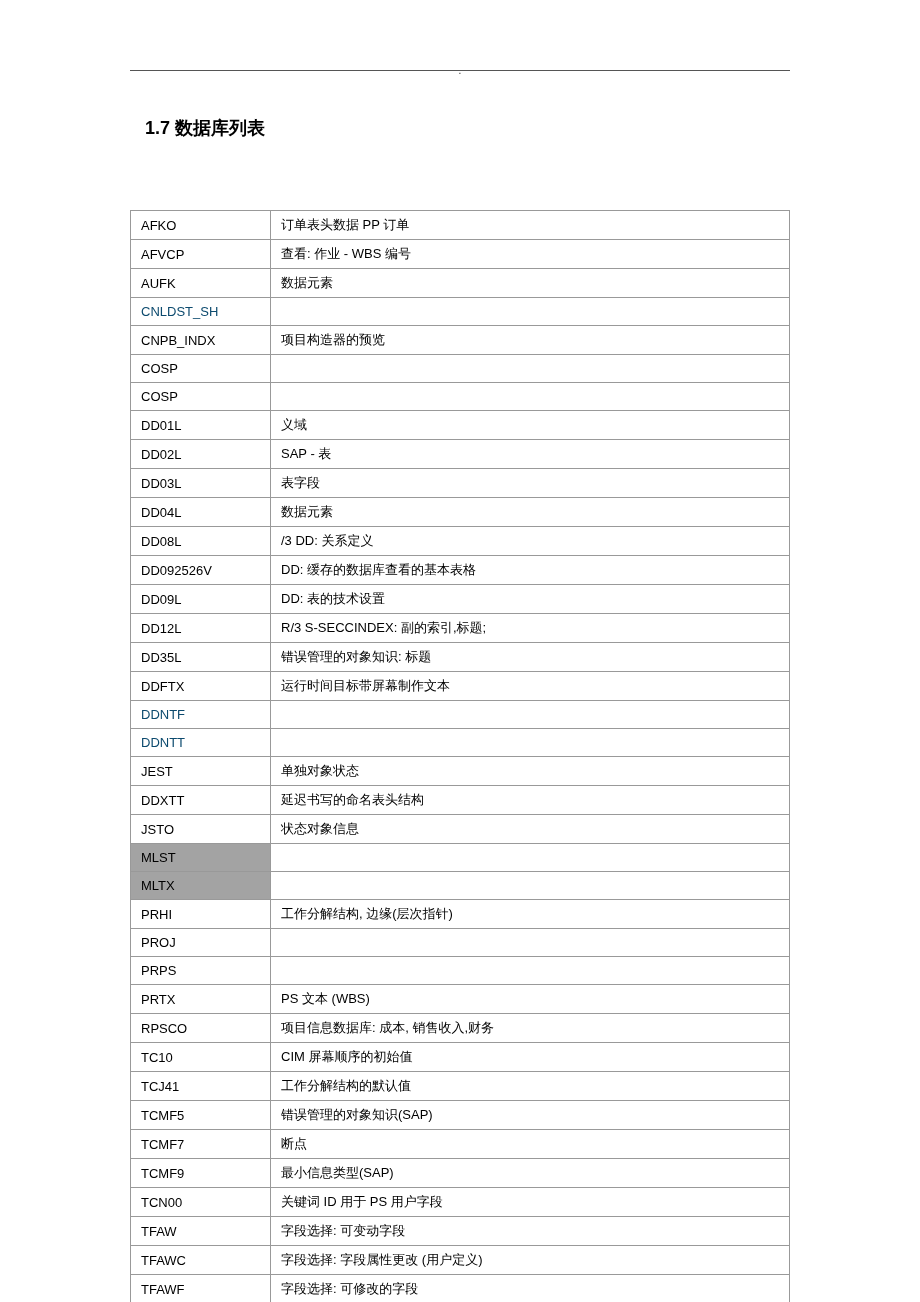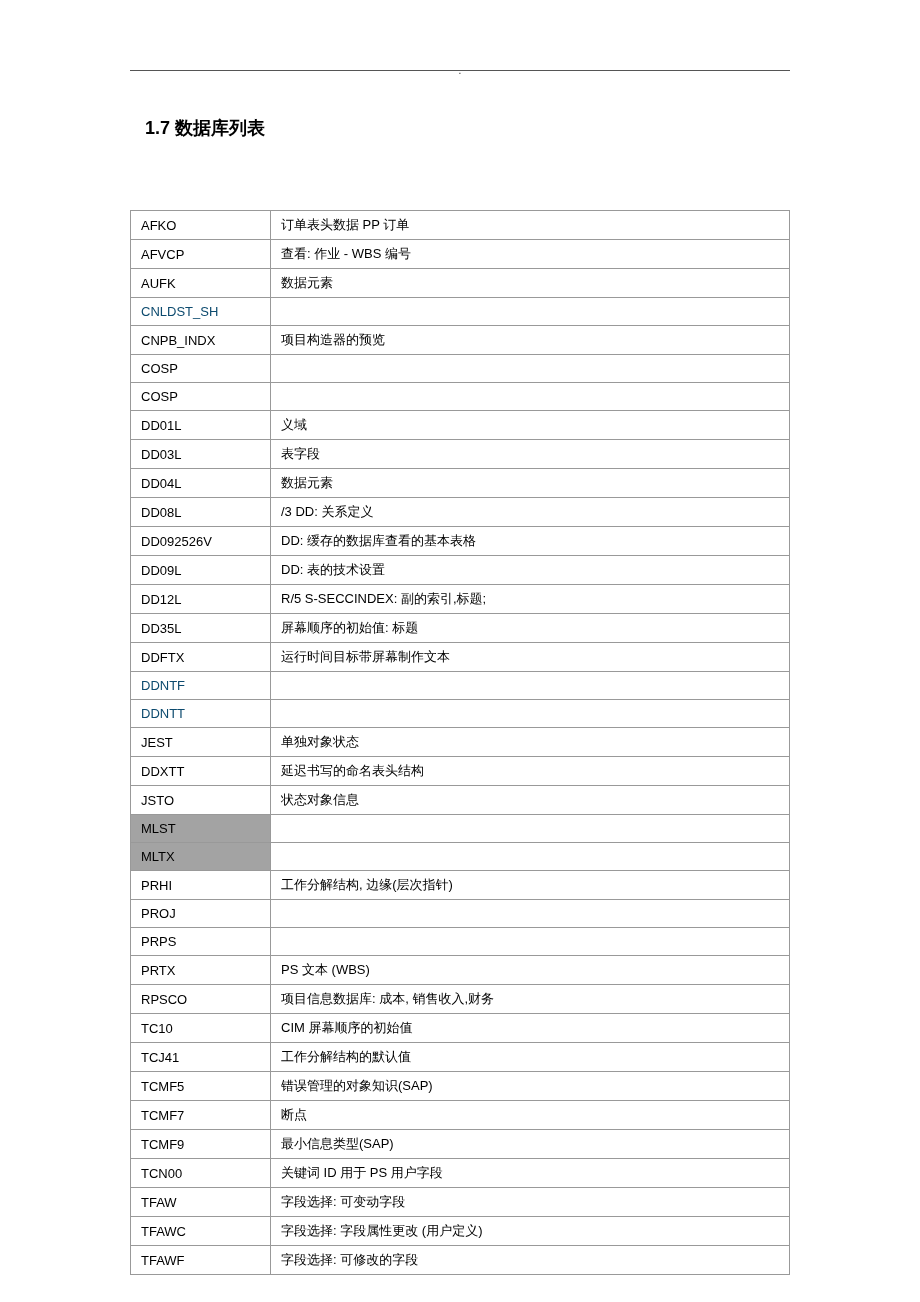--- a/index.html
+++ b/index.html
@@ -103,20 +103,24 @@
         </tr>
         <tr>
           <td class="col-code">COSP</td>
           <td></td>
         </tr>
         <tr>
           <td class="col-code">DD01L</td>
           <td>义域</td>
         </tr>
         <tr>
+          <td class="col-code">DD02L</td>
+          <td>SAP - 表</td>
+        </tr>
+        <tr>
           <td class="col-code">DD03L</td>
           <td>表字段</td>
         </tr>
         <tr>
           <td class="col-code">DD04L</td>
           <td>数据元素</td>
         </tr>
         <tr>
           <td class="col-code">DD08L</td>
           <td>/3 DD: 关系定义</td>
@@ -124,25 +128,25 @@
         <tr>
           <td class="col-code">DD092526V</td>
           <td>DD:  缓存的数据库查看的基本表格</td>
         </tr>
         <tr>
           <td class="col-code">DD09L</td>
           <td>DD: 表的技术设置</td>
         </tr>
         <tr>
           <td class="col-code">DD12L</td>
-          <td>R/5 S-SECCINDEX:  副的索引,标题;</td>
+          <td>R/3 S-SECCINDEX:  副的索引,标题;</td>
         </tr>
         <tr>
           <td class="col-code">DD35L</td>
-          <td>屏幕顺序的初始值:  标题</td>
+          <td>错误管理的对象知识:  标题</td>
         </tr>
         <tr>
           <td class="col-code">DDFTX</td>
           <td>运行时间目标带屏幕制作文本</td>
         </tr>
         <tr>
           <td class="col-code red-text">DDNTF</td>
           <td></td>
         </tr>
         <tr>

